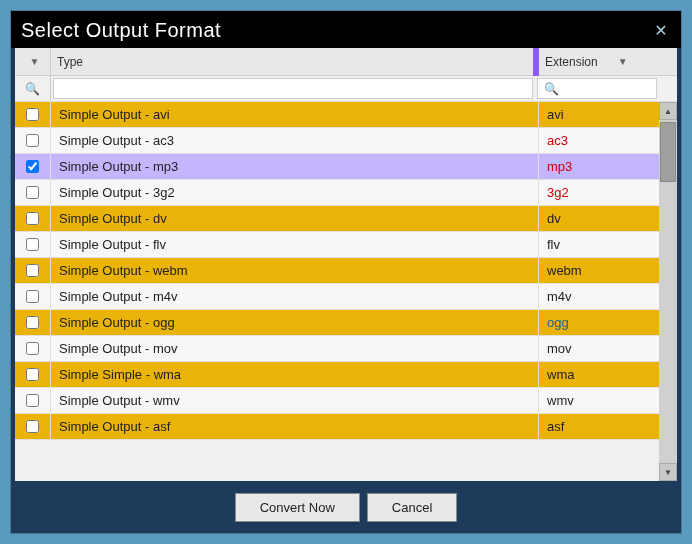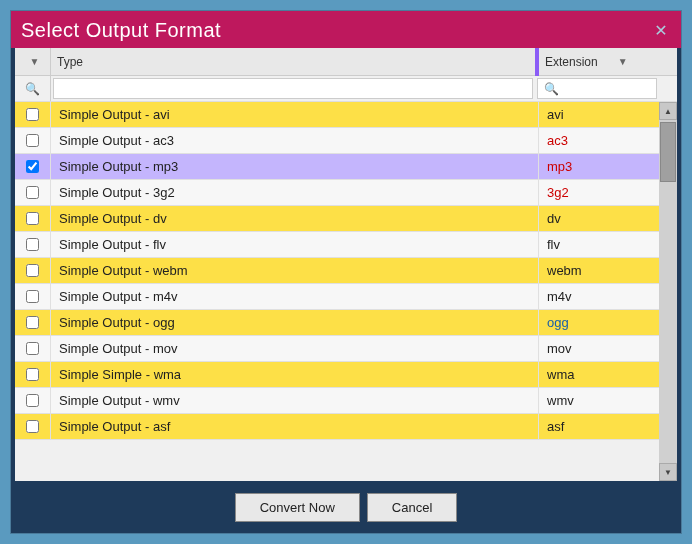--- a/index.html
+++ b/index.html
@@ -23,21 +23,21 @@
       display: flex;
       flex-direction: column;
       position: relative;
     }
 
     .title-bar {
       display: flex;
       align-items: center;
       justify-content: space-between;
       padding: 8px 10px 6px 10px;
-      background: #be185d;
+      background: #000000;
     }
 
     .title-text {
       color: #ffffff;
       font-size: 20px;
       font-weight: 300;
       letter-spacing: 0.5px;
     }
 
     .close-btn {
@@ -80,21 +80,21 @@
       justify-content: center;
       border-right: 1px solid #ccc;
       height: 100%;
     }
 
     .col-type {
       flex: 1;
       display: flex;
       align-items: center;
       padding: 15px 6px;
-      border-right: 4px solid #8b5cf6;
+      border-right: 6px solid #8b5cf6;
       height: 100%;
     }
 
     .col-ext {
       width: 120px;
       min-width: 120px;
       display: flex;
       align-items: center;
       padding: 0 6px;
       height: 100%;
@@ -140,21 +140,21 @@
     .rows-list {
       flex: 1;
       overflow-y: auto;
     }
 
     .table-row {
       display: flex;
       align-items: center;
       height: 26px;
       border-bottom: 1px solid #e0e0e0;
-      background: #fde047;
+      background: #eab308;
     }
 
     .table-row:nth-child(even) {
       background: #f7f7f7;
     }
 
     .table-row.selected {
       background: #c4b5fd;
     }
 

